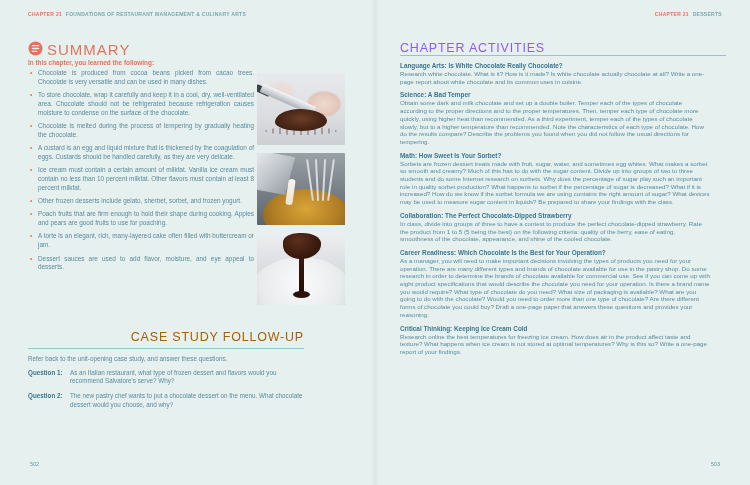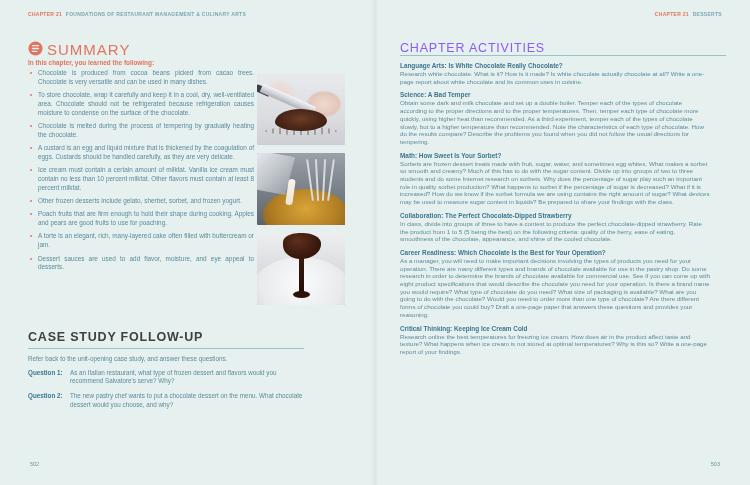--- a/index.html
+++ b/index.html
@@ -59,21 +59,21 @@
   .pour-whisk span:nth-child(3){ left:18px; transform:rotate(3deg);}
   .pour-whisk span:nth-child(4){ left:25px; transform:rotate(8deg);}
   
   .photo.drip { background:linear-gradient(180deg,#eceef0 0%,#d8dade 55%,#b4b8be 100%); }
   .drip-bowl { position:absolute; left:-8px; bottom:-26px; width:104px; height:74px; background:radial-gradient(ellipse at 50% 35%,#fbfbfc 0%,#e8eaec 55%,#c3c7cc 100%); border-radius:50%; }
   .drip-blob { position:absolute; left:26px; top:0px; width:38px; height:26px; background:radial-gradient(ellipse at 40% 30%,#5d2f1c 0%,#3a1a0e 60%,#240e06 100%); border-radius:46% 54% 60% 52%/40% 45% 62% 58%; }
   .drip-line { position:absolute; left:42px; top:22px; width:4.5px; height:40px; background:linear-gradient(180deg,#3a1a0e,#240e06); border-radius:2px; }
   .drip-pool { position:absolute; left:36px; top:58px; width:17px; height:7px; background:#2c1208; border-radius:50%; }
 
   .case-study { position:absolute; left:28px; top:330px; width:276px; }
-  .cs-title { font-size:12.5px; letter-spacing:0.8px; color:#404040; font-weight:bold; padding-bottom:4px; border-bottom:1px solid #96c4c8; }
+  .cs-title { font-size:12.5px; letter-spacing:0.8px; color:#a16207; font-weight:normal; padding-bottom:4px; border-bottom:1px solid #96c4c8;text-align:right; }
   .cs-intro { margin-top:6px; font-size:6.3px; color:#5a8ba0; }
   .cs-q { display:flex; margin-top:7px; font-size:6.3px; line-height:8.2px; }
   .cs-q .q-label { flex:0 0 42px; font-weight:bold; color:#3b7691; }
   .cs-q .q-text { flex:1; color:#5a8ba0; }
 
   
   .activities { position:absolute; left:400px; top:41px; width:326px; }
   .act-title { font-size:12.5px; letter-spacing:0.8px; color:#8b5cf6; font-weight:normal; border-bottom:1px solid #96c4c8; }
   .act-list { margin-top:6px; width:310px; }
   .activity { margin-bottom:6px; }

